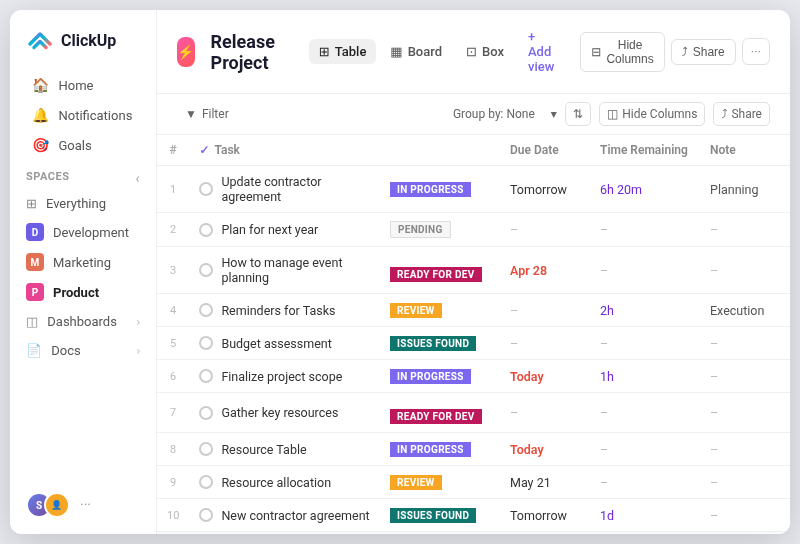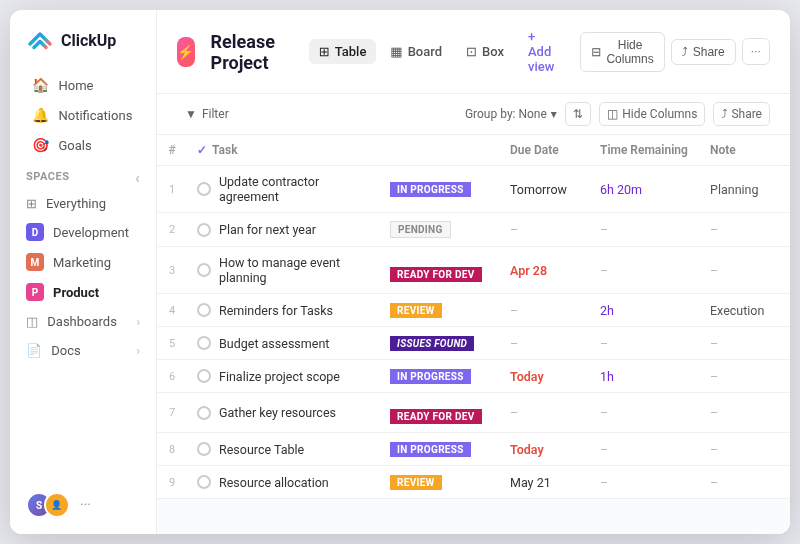--- a/index.html
+++ b/index.html
@@ -236,21 +236,21 @@
     }
     .toolbar-right {
       margin-left: auto;
       display: flex;
       align-items: center;
       gap: 8px;
     }
     .group-by-btn {
       display: flex;
       align-items: center;
-      gap: 4px;
+      gap: 16px;
       color: #666;
       font-size: 12px;
       cursor: pointer;
     }
     .toolbar-icon-btn {
       padding: 4px 7px;
       border: 1px solid #e0e0e0;
       border-radius: 5px;
       cursor: pointer;
       color: #666;
@@ -325,21 +325,21 @@
       border-radius: 0;
       font-size: 10px;
       font-weight: 700;
       letter-spacing: 0.3px;
       white-space: nowrap;
     }
     .status-in-progress { background: #7b68ee; color: #fff; }
     .status-pending { background: #f6f6f6; color: #888; border: 1px solid #ddd; }
     .status-ready-for-dev { background: #be185d; color: #fff; margin-top: 8px; }
     .status-review { background: #f6a623; color: #fff; }
-    .status-issues-found { background: #4c1d95; color: #fff; font-style: italic; }
+    .status-issues-found { background: #0f766e; color: #fff; }
     .due-today { color: #e74c3c; font-weight: 600; }
     .due-apr { color: #e74c3c; font-weight: 600; }
     .due-tomorrow { color: #333; }
     .due-may { color: #333; }
     .dash { color: #bbb; }
     .time-val { color: #6d28d9; }
     .note-val { color: #555; }
     .col-header-check { display: flex; align-items: center; gap: 5px; }
   </style>
 </head>
@@ -681,17 +681,38 @@
     <td>
       <span class="due-may">May 21</span>
     </td>
     <td>
       <span class="dash">–</span>
     </td>
     <td>
       <span class="dash">–</span>
     </td>
   </tr>
+            <tr>
+    <td>10</td>
+    <td>
+      <div class="task-name-cell">
+        <span class="check-circle"></span>
+        <span class="task-name">New contractor agreement</span>
+      </div>
+    </td>
+    <td>
+      <span class="status-badge status-issues-found">ISSUES FOUND</span>
+    </td>
+    <td>
+      <span class="due-tomorrow">Tomorrow</span>
+    </td>
+    <td>
+      <span class="time-val">1d</span>
+    </td>
+    <td>
+      <span class="dash">–</span>
+    </td>
+  </tr>
           </tbody>
       </table>
     </div>
   </div>
 </div>
 
 </body></html>

